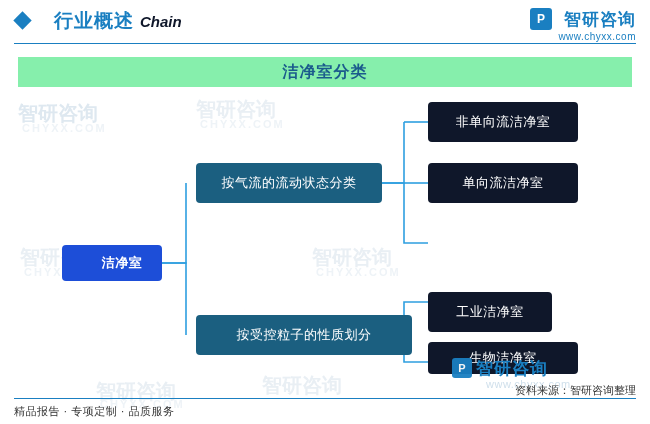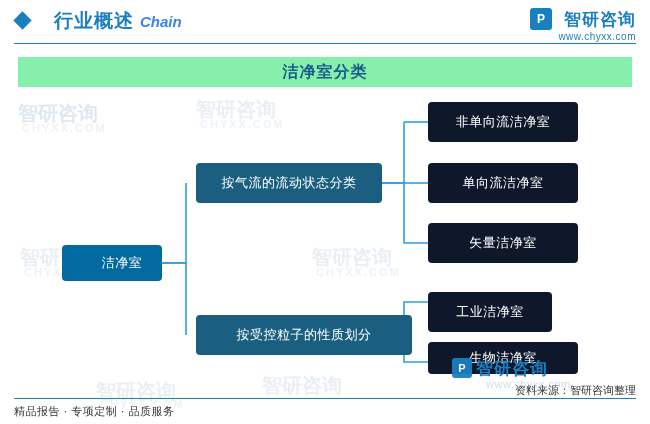--- a/index.html
+++ b/index.html
@@ -42,21 +42,21 @@
     font-weight: bold;
     color: #1a7fc1;
     letter-spacing: 1px;
   }
   .header-sub {
     position: absolute;
     left: 140px; top: 13px;
     font-size: 15px;
     font-weight: bold;
     font-style: italic;
-    color: #3b82f6;
+    color: #0f172a;
   }
   .logo-box {
     position: absolute;
     right: 98px; top: 8px;
     width: 22px; height: 22px;
     background: #1a7fc1;
     border-radius: 3px;
     color: #fff;
     font-size: 12px;
     font-weight: bold;
@@ -127,23 +127,23 @@
     box-sizing: border-box;
     display: flex;
     align-items: center;
     justify-content: center;
     text-align: center;
     border-radius: 4px;
     font-size: 13px;
     letter-spacing: 0.5px;
   }
   .node-root {
-    background: #0369a1;
+    background: #1d4ed8;
     color: #ffffff;
-    font-weight: normal;
+    font-weight: bold;
     padding-left: 20px;
   }
   .node-mid {
     background: #1b5f80;
     color: #ffffff;
   }
   .node-leaf {
     background: #0f172a;
     color: #ffffff;
   }
@@ -242,21 +242,20 @@
     <polyline points="404,245 404,272 428,272" fill="none" stroke="#2e9fe0" stroke-width="1.6"></polyline>
   </svg>
 
   <div class="node node-root" style="left:62px; top:155px; width:100px; height:36px;">洁净室</div>
 
   <div class="node node-mid" style="left:196px; top:73px; width:186px; height:40px;">按气流的流动状态分类</div>
   <div class="node node-mid" style="left:196px; top:225px; width:216px; height:40px;">按受控粒子的性质划分</div>
 
   <div class="node node-leaf" style="left:428px; top:12px; width:150px; height:40px;">非单向流洁净室</div>
   <div class="node node-leaf" style="left:428px; top:73px; width:150px; height:40px;">单向流洁净室</div>
-  <div class="node node-leaf" style="left:428px; top:133px; width:150px; height:40px;">矢量洁净室</div>
   <div class="node node-leaf" style="left:428px; top:202px; width:124px; height:40px;">工业洁净室</div>
   <div class="node node-leaf" style="left:428px; top:252px; width:150px; height:32px;">生物洁净室</div>
 </div>
 
 <div class="footer-logo-box">P</div>
 <div class="footer-logo-text">智研咨询</div>
 <div class="footer-wm-url">www.chyxx.com</div>
 
 <div class="source-note">资料来源：智研咨询整理</div>
 <div class="footer-rule"></div>

